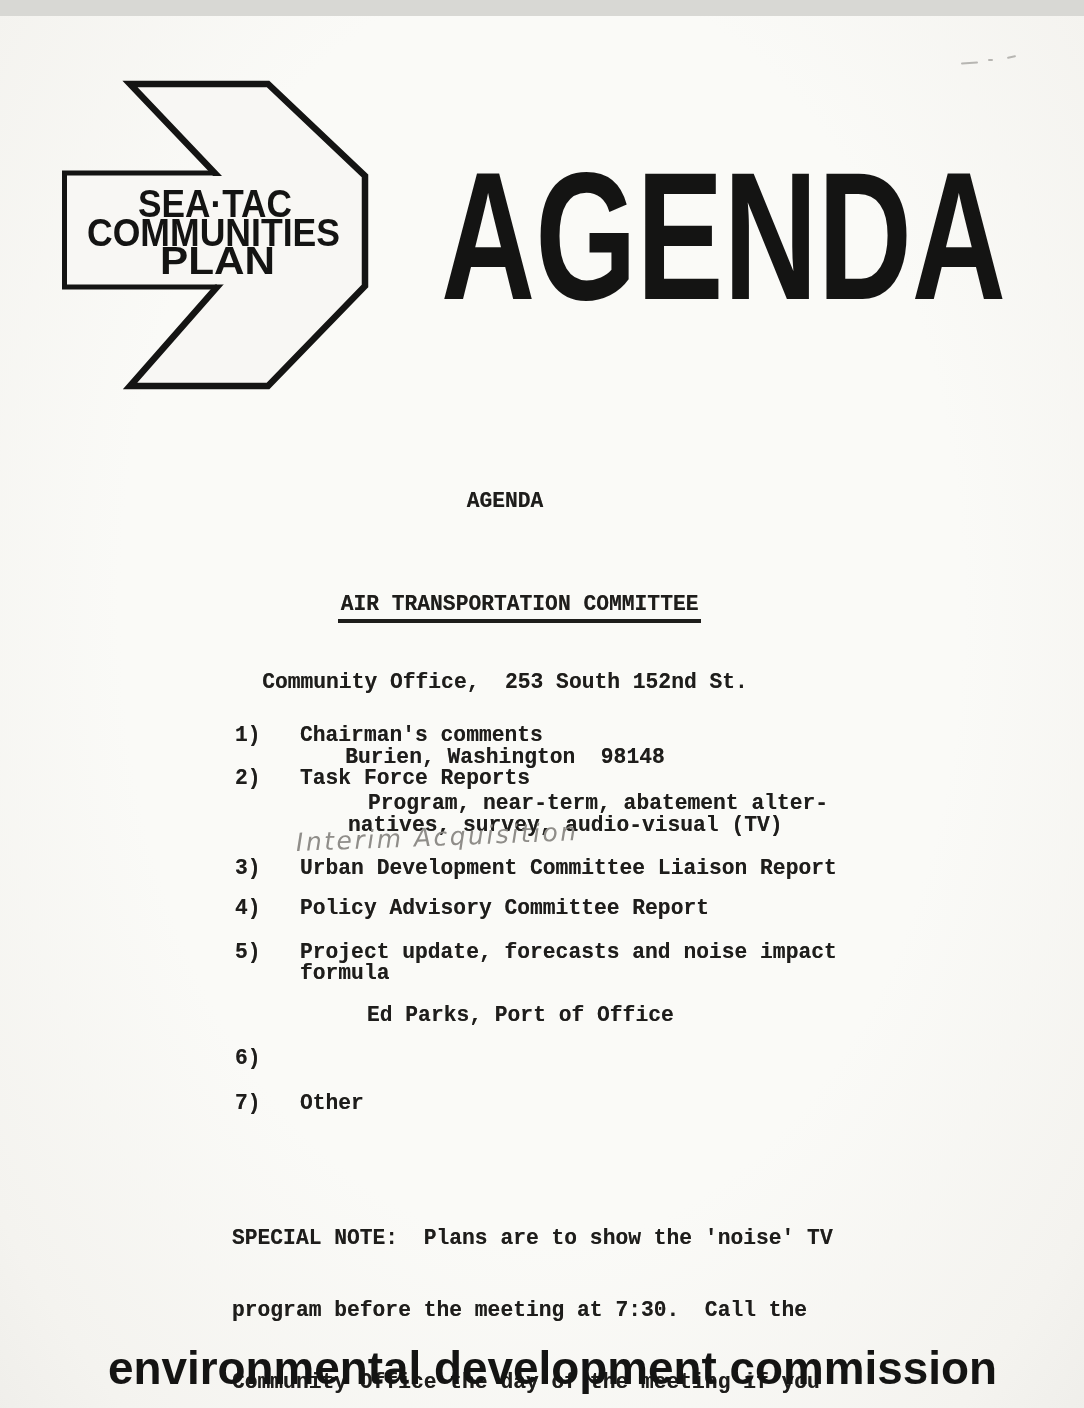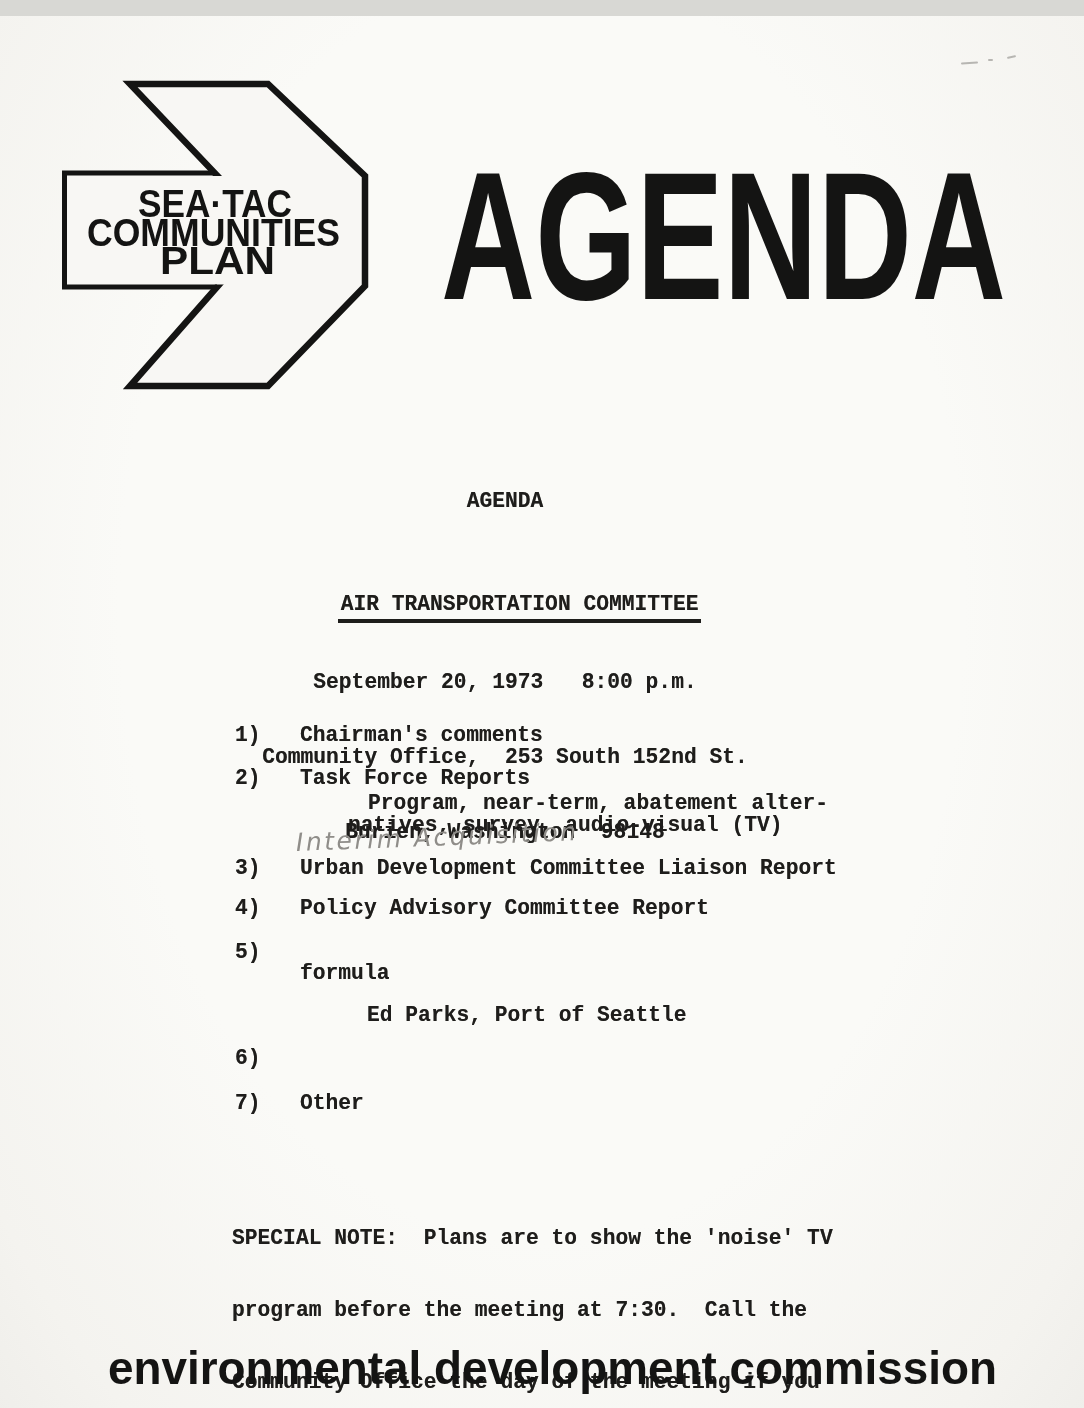--- a/index.html
+++ b/index.html
@@ -74,21 +74,20 @@
     <div class="pencil-mark" style="left:1007px; top:40px; width:9px; height:2px; transform:rotate(-12deg);"></div>
   </div>
 
   <div class="t center" style="left:230px; top:474px; width:550px;">AGENDA</div>
 
   <div class="t center" style="left:219px; top:555px; width:550px;">
     <span class="u">AIR TRANSPORTATION COMMITTEE</span>
   </div>
 
   <div class="t center addr" style="left:230px; top:604px; width:550px;">
-    <div>September 20, 1973   8:00 p.m.</div>
     <div>Community Office,  253 South 152nd St.</div>
     <div>Burien, Washington  98148</div>
   </div>
 
   <div class="t" style="left:235px; top:708px;">1)</div>
   <div class="t" style="left:300px; top:708px;">Chairman's comments</div>
 
   <div class="t" style="left:235px; top:751px;">2)</div>
   <div class="t" style="left:300px; top:751px;">Task Force Reports</div>
   <div class="t" style="left:368px; top:776px;">Program, near-term, abatement alter-</div>
@@ -96,22 +95,23 @@
 
   <div class="hand">Interim Acquisition</div>
 
   <div class="t" style="left:235px; top:841px;">3)</div>
   <div class="t" style="left:300px; top:841px;">Urban Development Committee Liaison Report</div>
 
   <div class="t" style="left:235px; top:881px;">4)</div>
   <div class="t" style="left:300px; top:881px;">Policy Advisory Committee Report</div>
 
   <div class="t" style="left:235px; top:925px;">5)</div>
+  <div class="t" style="left:300px; top:925px;">Project update, forecasts and noise impact</div>
   <div class="t" style="left:300px; top:946px;">formula</div>
-  <div class="t" style="left:367px; top:988px;">Ed Parks, Port of Seattle</div>
+  <div class="t" style="left:367px; top:988px;">Ed Parks, Port of Office</div>
 
   <div class="t" style="left:235px; top:1031px;">6)</div>
 
   <div class="t" style="left:235px; top:1076px;">7)</div>
   <div class="t" style="left:300px; top:1076px;">Other</div>
 
   <div class="t note" style="left:232px; top:1162px; width:640px;">
     <div>SPECIAL NOTE:  Plans are to show the 'noise' TV</div>
     <div>program before the meeting at 7:30.  Call the</div>
     <div>Community Office the day of the meeting if you</div>

